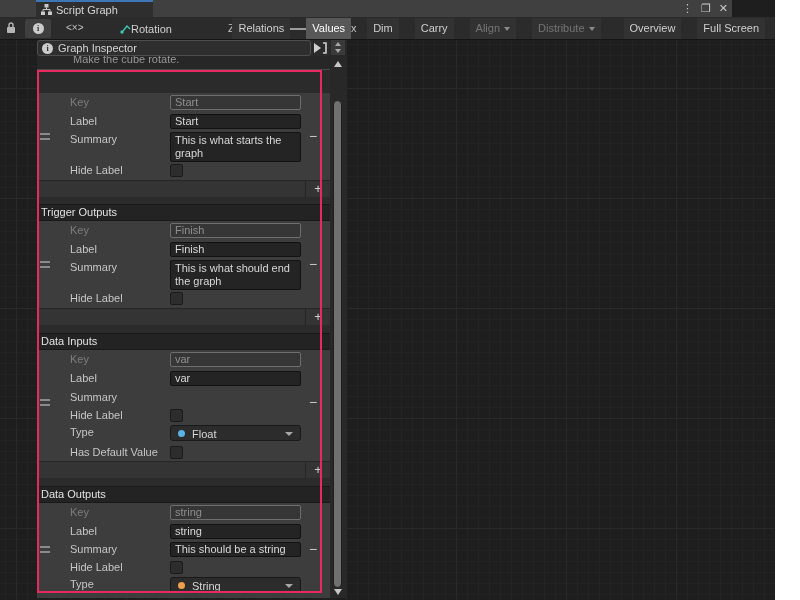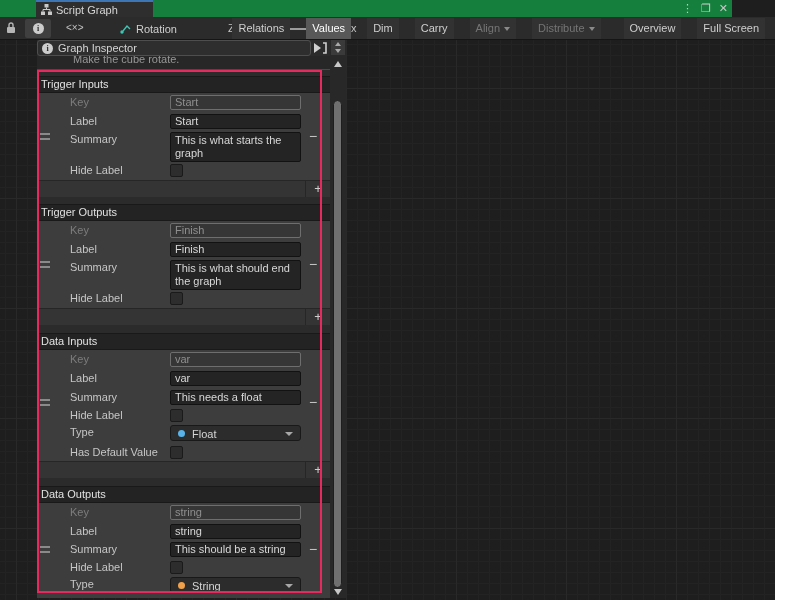--- a/index.html
+++ b/index.html
@@ -1,35 +1,35 @@
 <!DOCTYPE html>
 <html><head>
 <meta charset="utf-8">
 <style>
   html,body{margin:0;padding:0;background:#ffffff;}
   *{box-sizing:border-box;}
   .window{position:relative;width:775px;height:600px;background:#1e1e1e;overflow:hidden;
           font-family:"Liberation Sans","DejaVu Sans",sans-serif;font-size:11px;color:#cfcfcf;}
   
-  .titlebar{position:absolute;left:0;top:0;width:732px;height:17px;background:#15803d;}
+  .titlebar{position:absolute;left:0;top:0;width:732px;height:17px;background:#404040;}
   .tab{position:absolute;left:36px;top:0;width:117px;height:17px;background:#2e2e2e;
        border-top:2px solid #3d76b5;display:flex;align-items:center;gap:4px;padding-left:5px;}
   .tab-label{color:#d6d6d6;}
   .winctl{position:absolute;right:4px;top:0;height:17px;display:flex;align-items:center;gap:8px;color:#c9c9c9;}
   .winctl span{cursor:default;line-height:17px;}
   .menu-dots{font-size:11px;letter-spacing:0;}
   
   .toolbar{position:absolute;left:0;top:17px;width:775px;height:23px;background:#2b2b2b;border-bottom:1px solid #151515;}
   .lock-icon{position:absolute;left:6px;top:5px;}
   .info-btn{position:absolute;left:25px;top:2px;width:26px;height:19px;background:#3f3f3f;border-radius:2px;
             display:flex;align-items:center;justify-content:center;}
   .info-glyph{display:inline-block;width:11px;height:11px;border-radius:50%;background:#cccccc;color:#2b2b2b;
               font-weight:bold;font-size:8px;line-height:11px;text-align:center;font-family:"Liberation Serif",serif;}
   .code-glyph{position:absolute;left:66px;top:5px;color:#c4c4c4;font-size:10px;}
-  .rot-breadcrumb{position:absolute;left:120px;top:0;height:23px;display:flex;align-items:center;gap:5px;}
+  .rot-breadcrumb{position:absolute;left:120px;top:0;height:23px;display:flex;align-items:center;}
   .zoom-label{position:absolute;left:228px;top:5px;color:#c4c4c4;}
   .slider-track{position:absolute;left:257px;top:11px;width:76px;height:2px;background:#9b9b9b;border-radius:1px;}
   .slider-handle{position:absolute;left:331px;top:7px;width:9px;height:9px;border-radius:50%;background:#b4b4b4;}
   .zoom-value{position:absolute;left:345px;top:5px;color:#c4c4c4;}
   .tb-buttons{position:absolute;right:10px;top:1px;height:21px;display:flex;gap:16px;}
   .tb-btn{background:#323232;color:#cfcfcf;padding:0 6px;line-height:21px;white-space:nowrap;}
   .tb-btn.active{background:#585858;color:#ffffff;}
   .tb-btn.disabled{color:#757575;}
   .tb-btn.gap-left{margin-left:7px;}
   .caret{display:inline-block;width:0;height:0;border-left:3px solid transparent;border-right:3px solid transparent;
@@ -156,21 +156,20 @@
       </svg>
     </div>
 
     <div class="insp-body">
       <div class="graph-summary-clip">
         <span>Make the cube rotate.</span>
       </div>
 
       <div class="highlight-box" style="border-color: rgb(232, 41, 95);"></div>
 
-      <div class="section-header" style="top:20px;">Trigger Inputs</div>
       <div class="rows-bg" style="top:37px;height:87px;"></div>
       <div class="row" style="top:38px;">
         <span class="lbl dim">Key</span>
         <div class="tf disabled">Start</div>
       </div>
       <div class="row" style="top:57px;">
         <span class="lbl">Label</span>
         <div class="tf">Start</div>
       </div>
       <div class="row" style="top:75px;height:31px;">
@@ -216,21 +215,20 @@
       <div class="row" style="top:295px;">
         <span class="lbl dim">Key</span>
         <div class="tf disabled">var</div>
       </div>
       <div class="row" style="top:314px;">
         <span class="lbl">Label</span>
         <div class="tf">var</div>
       </div>
       <div class="row" style="top:333px;height:17px;">
         <span class="lbl">Summary</span>
-        <div class="tf">This needs a float</div>
       </div>
       <div class="row" style="top:351px;height:17px;">
         <span class="lbl">Hide Label</span>
         <div class="cb"></div>
       </div>
       <div class="row" style="top:368px;height:19px;">
         <span class="lbl">Type</span>
         <div class="dd">
           <span class="dot" style="background-color: rgb(90, 179, 232);"></span>
           <span class="ddlabel">Float</span>

